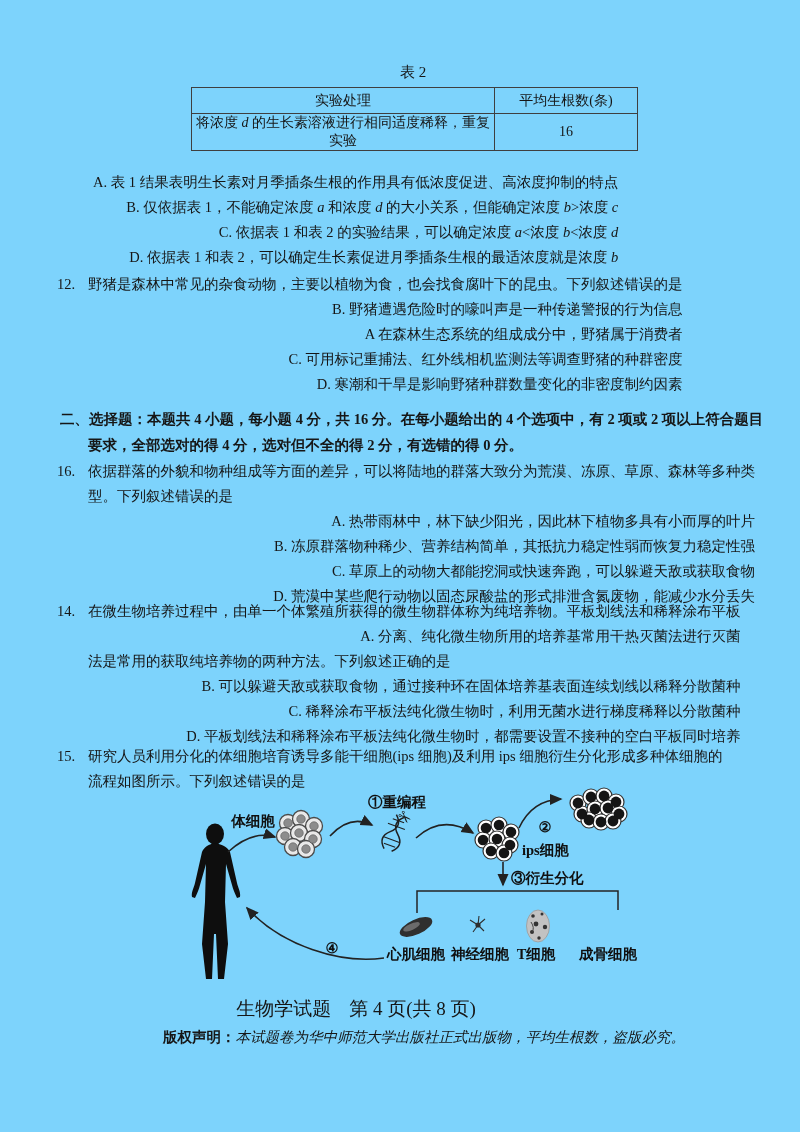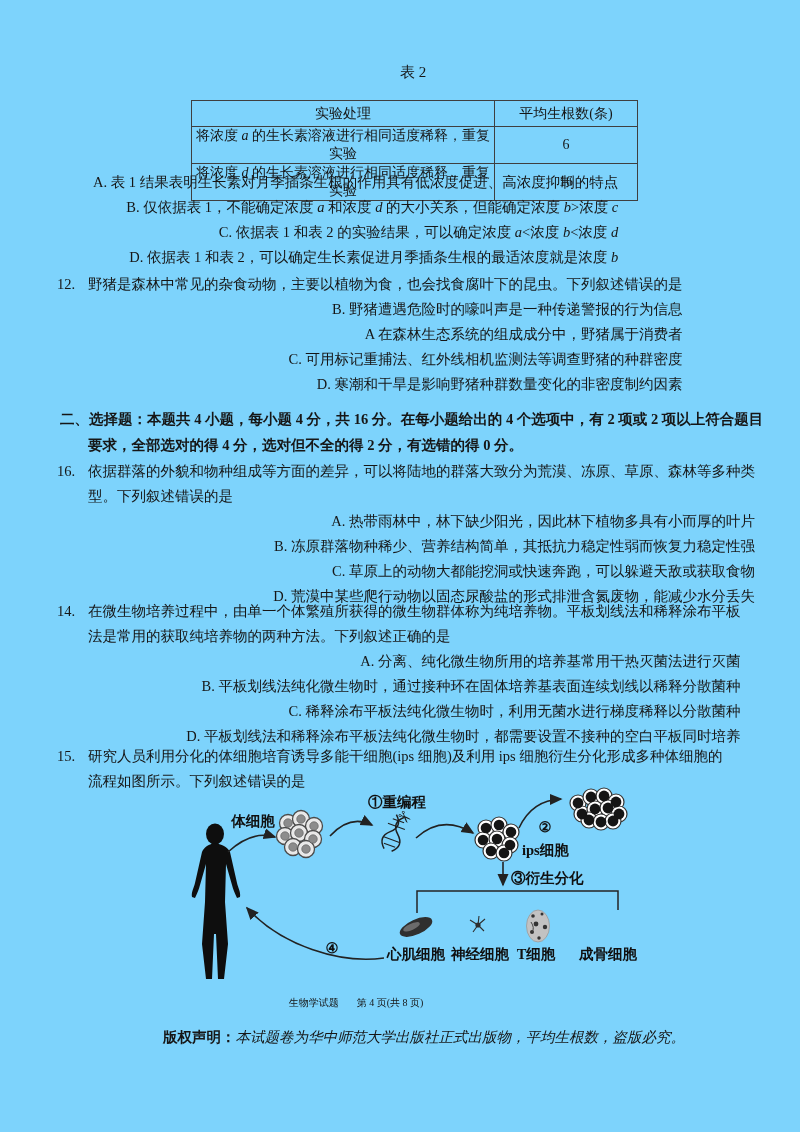--- a/index.html
+++ b/index.html
@@ -4,21 +4,21 @@
 <style>
   html,body{margin:0;padding:0;background:#e8e8e8;}
   .page{
     position:relative;width:800px;height:1132px;margin:0 auto;
     background:#7dd3fc;overflow:hidden;
     font-family:"Liberation Serif","DejaVu Serif",serif;
     color:#161616;
   }
   
   .t2cap{position:absolute;left:191px;top:63px;width:444px;text-align:center;font-size:15px;}
-  table.t2{position:absolute;left:191px;top:100px;border-collapse:collapse;table-layout:fixed;}
+  table.t2{position:absolute;left:191px;top:87px;border-collapse:collapse;table-layout:fixed;}
   table.t2 th, table.t2 td{
     border:1.6px solid #3f3f3f;text-align:center;vertical-align:middle;
     font-size:14px;font-weight:normal;padding:0;
   }
   .t2 .c1{width:302px;}
   .t2 .c2{width:142px;}
   .t2 tr{height:26px;}
   
   .block{position:absolute;left:57px;white-space:nowrap;font-size:14.5px;}
   .bl{line-height:25px;height:25px;}
@@ -26,45 +26,41 @@
   .cont{padding-left:31px;}
   .opt{padding-left:36px;text-align:right;}
   .sec{left:60px;font-weight:bold;}
   .sec .bl{line-height:26px;height:26px;}
   .sec .l2{padding-left:28px;}
   
   svg.diagram{position:absolute;left:170px;top:786px;width:475px;height:205px;}
   .dlab{font-family:"Liberation Serif","DejaVu Serif",serif;font-weight:bold;font-size:14.5px;fill:#101010;}
   .dstroke{stroke:#222;stroke-width:1.6;fill:none;}
   
-  .footer{position:absolute;left:0;top:996px;width:712px;text-align:center;font-size:10px;}
+  .footer{position:absolute;left:0;top:996px;width:712px;text-align:center;font-size:19px;}
   .footer .gap{display:inline-block;width:18px;}
   .copyright{position:absolute;left:163px;top:1028px;font-size:14.5px;white-space:nowrap;}
   .cr-label{font-weight:bold;}
   .cr-text{font-style:italic;}
   i{font-style:italic;}
 </style>
 </head>
 <body>
 
 <div class="page">
 
   <div class="t2cap">表 2</div>
 
   <table class="t2">
     <tbody>
         <tr>
       <th class="c1">实验处理</th>
       <th class="c2">平均生根数(条)</th>
     </tr>
     <tr>
-      <td>将浓度 <i>a</i> 的生长素溶液进行相同适度稀释，重复实验</td>
-      <td>6</td>
-    </tr>
-    <tr>
       <td>将浓度 <i>d</i> 的生长素溶液进行相同适度稀释，重复实验</td>
       <td>16</td>
     </tr>
   </tbody>
     </table>
 
   <div class="block" style="top:170px;">
     <div class="bl opt">A. 表 1 结果表明生长素对月季插条生根的作用具有低浓度促进、高浓度抑制的特点</div>
     <div class="bl opt">B. 仅依据表 1，不能确定浓度 <i>a</i> 和浓度 <i>d</i> 的大小关系，但能确定浓度 <i>b</i>&gt;浓度 <i>c</i></div>
     <div class="bl opt">C. 依据表 1 和表 2 的实验结果，可以确定浓度 <i>a</i>&lt;浓度 <i>b</i>&lt;浓度 <i>d</i></div>
@@ -88,23 +84,23 @@
     <div class="bl"><span class="qnum">16.</span><span>依据群落的外貌和物种组成等方面的差异，可以将陆地的群落大致分为荒漠、冻原、草原、森林等多种类</span></div>
     <div class="bl cont">型。下列叙述错误的是</div>
     <div class="bl opt">A. 热带雨林中，林下缺少阳光，因此林下植物多具有小而厚的叶片</div>
     <div class="bl opt">B. 冻原群落物种稀少、营养结构简单，其抵抗力稳定性弱而恢复力稳定性强</div>
     <div class="bl opt">C. 草原上的动物大都能挖洞或快速奔跑，可以躲避天敌或获取食物</div>
     <div class="bl opt">D. 荒漠中某些爬行动物以固态尿酸盐的形式排泄含氮废物，能减少水分丢失</div>
   </div>
 
   <div class="block" style="top:599px;">
     <div class="bl"><span class="qnum">14.</span><span>在微生物培养过程中，由单一个体繁殖所获得的微生物群体称为纯培养物。平板划线法和稀释涂布平板</span></div>
+    <div class="bl opt">A. 分离、纯化微生物所用的培养基常用干热灭菌法进行灭菌</div>
     <div class="bl cont">法是常用的获取纯培养物的两种方法。下列叙述正确的是</div>
-    <div class="bl opt">A. 分离、纯化微生物所用的培养基常用干热灭菌法进行灭菌</div>
-    <div class="bl opt">B. 平板划线法纯化微生物时，通过接种环在固体培养基表面连续划线以稀释分散菌种</div>
+    <div class="bl opt">B. 可以躲避天敌或获取食物，通过接种环在固体培养基表面连续划线以稀释分散菌种</div>
     <div class="bl opt">C. 稀释涂布平板法纯化微生物时，利用无菌水进行梯度稀释以分散菌种</div>
     <div class="bl opt">D. 平板划线法和稀释涂布平板法纯化微生物时，都需要设置不接种的空白平板同时培养</div>
   </div>
 
   <div class="block" style="top:744px;">
     <div class="bl"><span class="qnum">15.</span><span>研究人员利用分化的体细胞培育诱导多能干细胞(ips 细胞)及利用 ips 细胞衍生分化形成多种体细胞的</span></div>
     <div class="bl cont">流程如图所示。下列叙述错误的是</div>
   </div>
 
   <svg class="diagram" viewBox="0 0 475 205">

